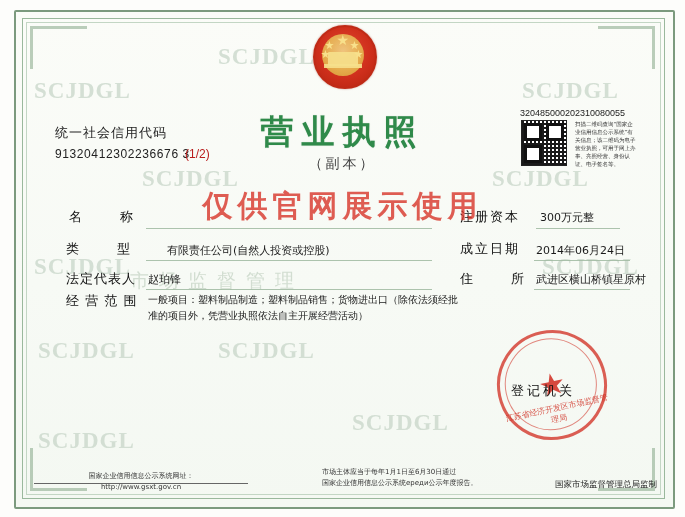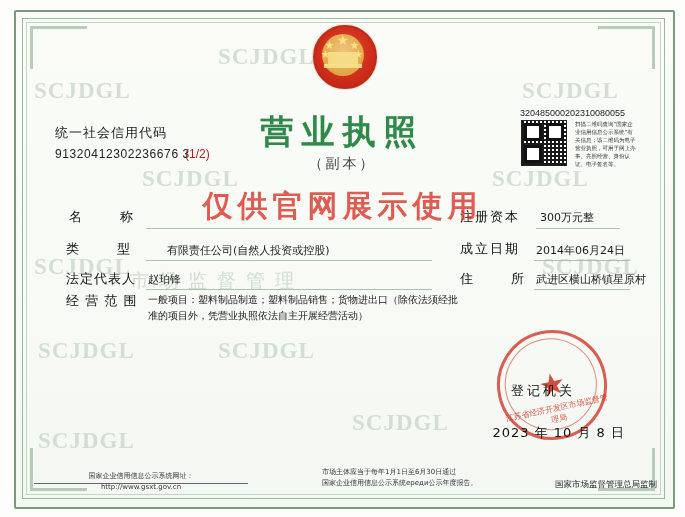--- a/index.html
+++ b/index.html
@@ -181,21 +181,20 @@
 
   <div class="overlay-stamp">仅供官网展示使用</div>
 
   <div class="seal">
     <div class="ring"></div>
     <div class="star">★</div>
     <div class="bottomtext">江苏省经济开发区市场监督管理局</div>
   </div>
 
   <div class="reg-auth">登记机关</div>
-  <div class="reg-date">2023 年 10 月 8 日</div>
 
   <div class="footer">
     <div class="foot-left">
       <span>国家企业信用信息公示系统网址：</span><br>
       <span>http://www.gsxt.gov.cn</span>
     </div>
     <div class="foot-rule"></div>
     <div class="foot-center">
       <div>市场主体应当于每年1月1日至6月30日通过</div>
       <div>国家企业信用信息公示系统ереди公示年度报告。</div>

